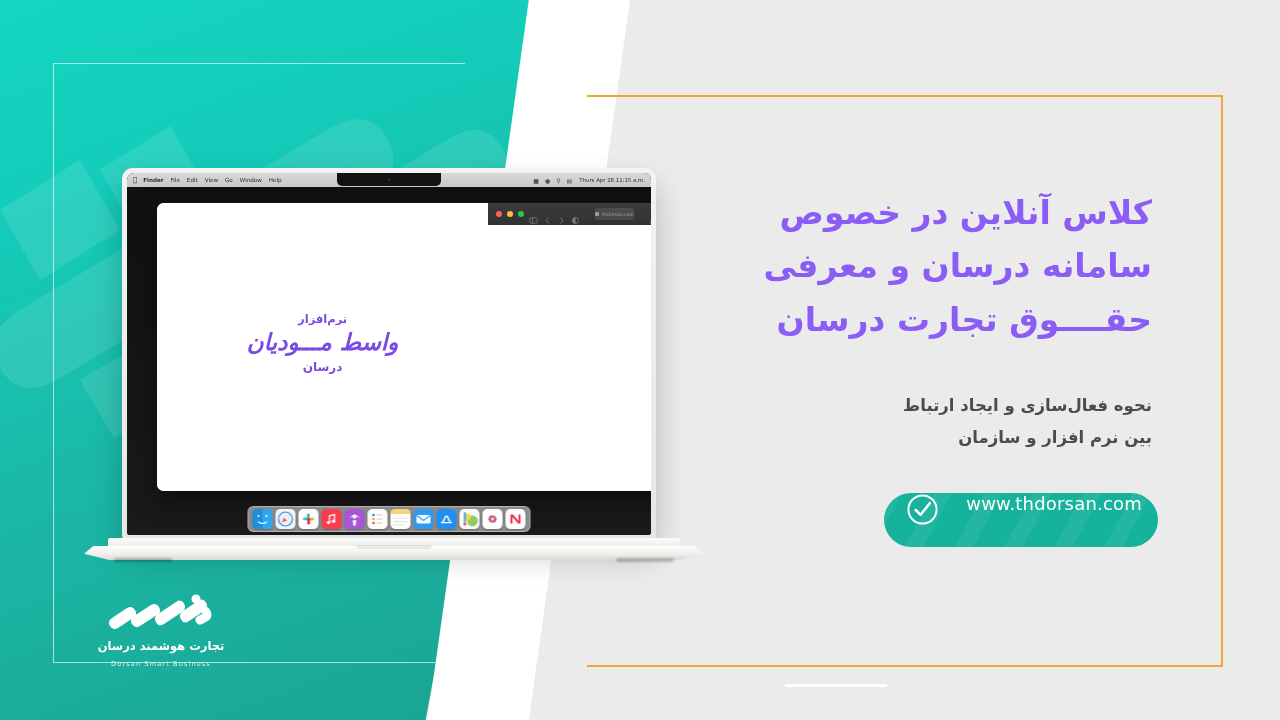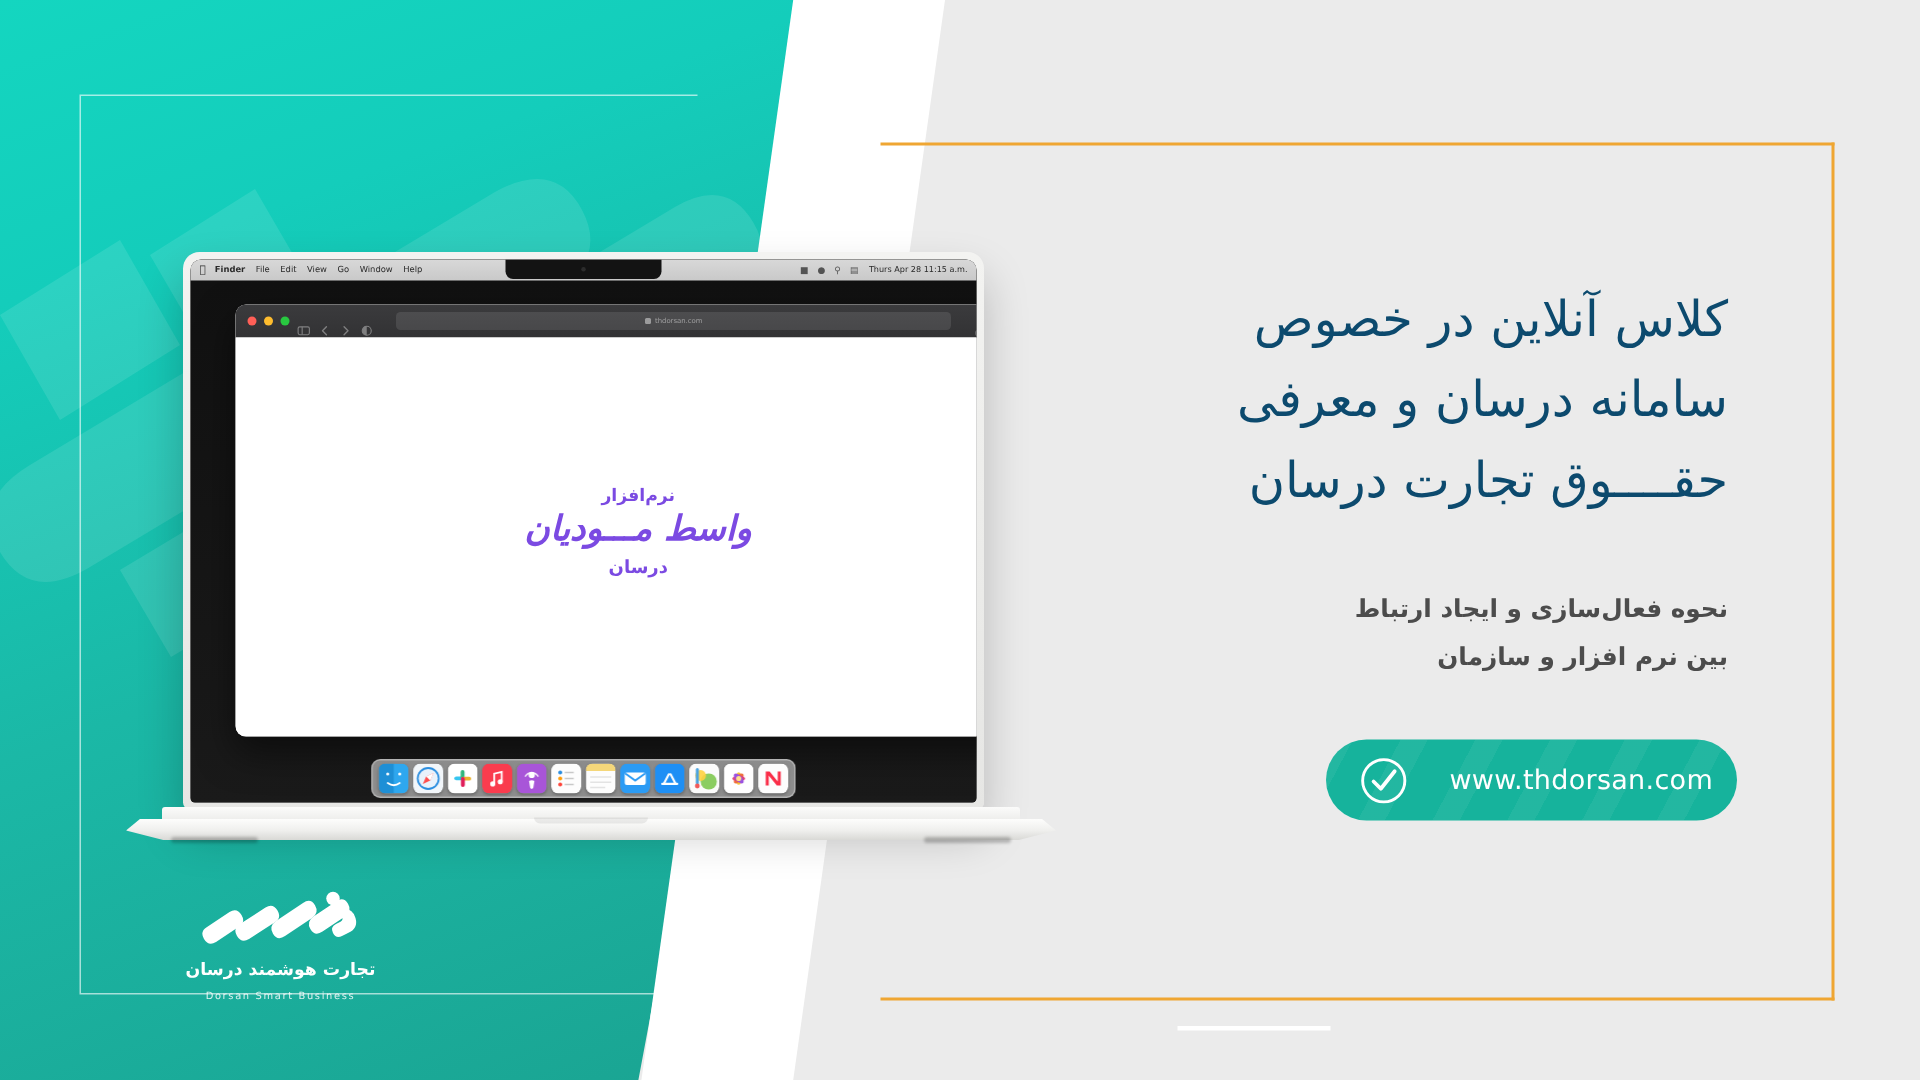--- a/index.html
+++ b/index.html
@@ -47,21 +47,21 @@
     width: 412px; height: 600px;
     border-left: 1.4px solid rgba(255,255,255,.62);
     border-top: 1.4px solid rgba(255,255,255,.62);
     border-bottom: 1.4px solid rgba(255,255,255,.62);
     border-right: none;
   }
 
   
   .brand-logo {
     position: absolute;
-    left: 112px; bottom: 52px;
+    left: 86px; bottom: 52px;
     width: 150px;
     text-align: center;
     color: #fff;
   }
   .brand-mark { width: 106px; height: 42px; margin: 0 auto 6px; display:block; }
   .brand-fa {
     font-size: 11.5px; font-weight: 700; letter-spacing: .2px;
     color: #ffffff; line-height: 1.3; direction: rtl;
   }
   .brand-en {
@@ -88,23 +88,23 @@
 
   
   .copy {
     position: absolute;
     right: 128px; top: 186px;
     width: 420px;
     text-align: right;
     direction: rtl;
   }
   .headline {
-    color: #0c4a6e;
+    color: #8b5cf6;
     font-size: 33px;
-    font-weight: 400;
+    font-weight: 700;
     line-height: 1.62;
     letter-spacing: -0.2px;
   }
   .headline .hl-line { display: block; white-space: nowrap; }
   .subcopy {
     margin-top: 44px;
     color: #4c4c4c;
     font-size: 16.5px;
     font-weight: 600;
     line-height: 1.92;
@@ -112,21 +112,20 @@
   .subcopy .sub-line { display: block; }
 
   .url-badge {
     position: absolute;
     right: 122px; top: 493px;
     width: 274px; height: 54px;
     background: #16B39C;
     border-radius: 27px;
     display: flex;
     flex-direction: row-reverse;
-    align-items: center;
     justify-content: space-between;
     padding: 0 16px 0 22px;
     overflow: hidden;
   }
   .url-badge::before {
     content:"";
     position:absolute; inset:0;
     background:
       repeating-linear-gradient(118deg, rgba(255,255,255,.055) 0 16px, rgba(255,255,255,0) 16px 44px);
     pointer-events:none;
@@ -194,21 +193,21 @@
     display: flex; flex-direction: column; align-items: center;
   }
 
   
   .browser {
     position: absolute; left: 30px; top: 16px;
     width: 537px; height: 288px;
     border-radius: 7px; overflow: hidden;
     box-shadow: 0 10px 24px rgba(0,0,0,.5);
     background: #fff;
-    display: flex; flex-direction: column;
+    display: flex; 
   }
   .browser-bar {
     height: 22px; flex: 0 0 auto;
     background: linear-gradient(180deg,#3b3b3d,#323234);
     display: flex; align-items: center; gap: 5px;
     padding: 0 8px; direction: ltr;
   }
   .dot { width: 6px; height: 6px; border-radius: 50%; }
   .dot.r { background: #ff5f57; } .dot.y { background: #febc2e; } .dot.g { background: #28c840; }
   .bar-ico { width: 9px; height: 9px; opacity: .55; }

